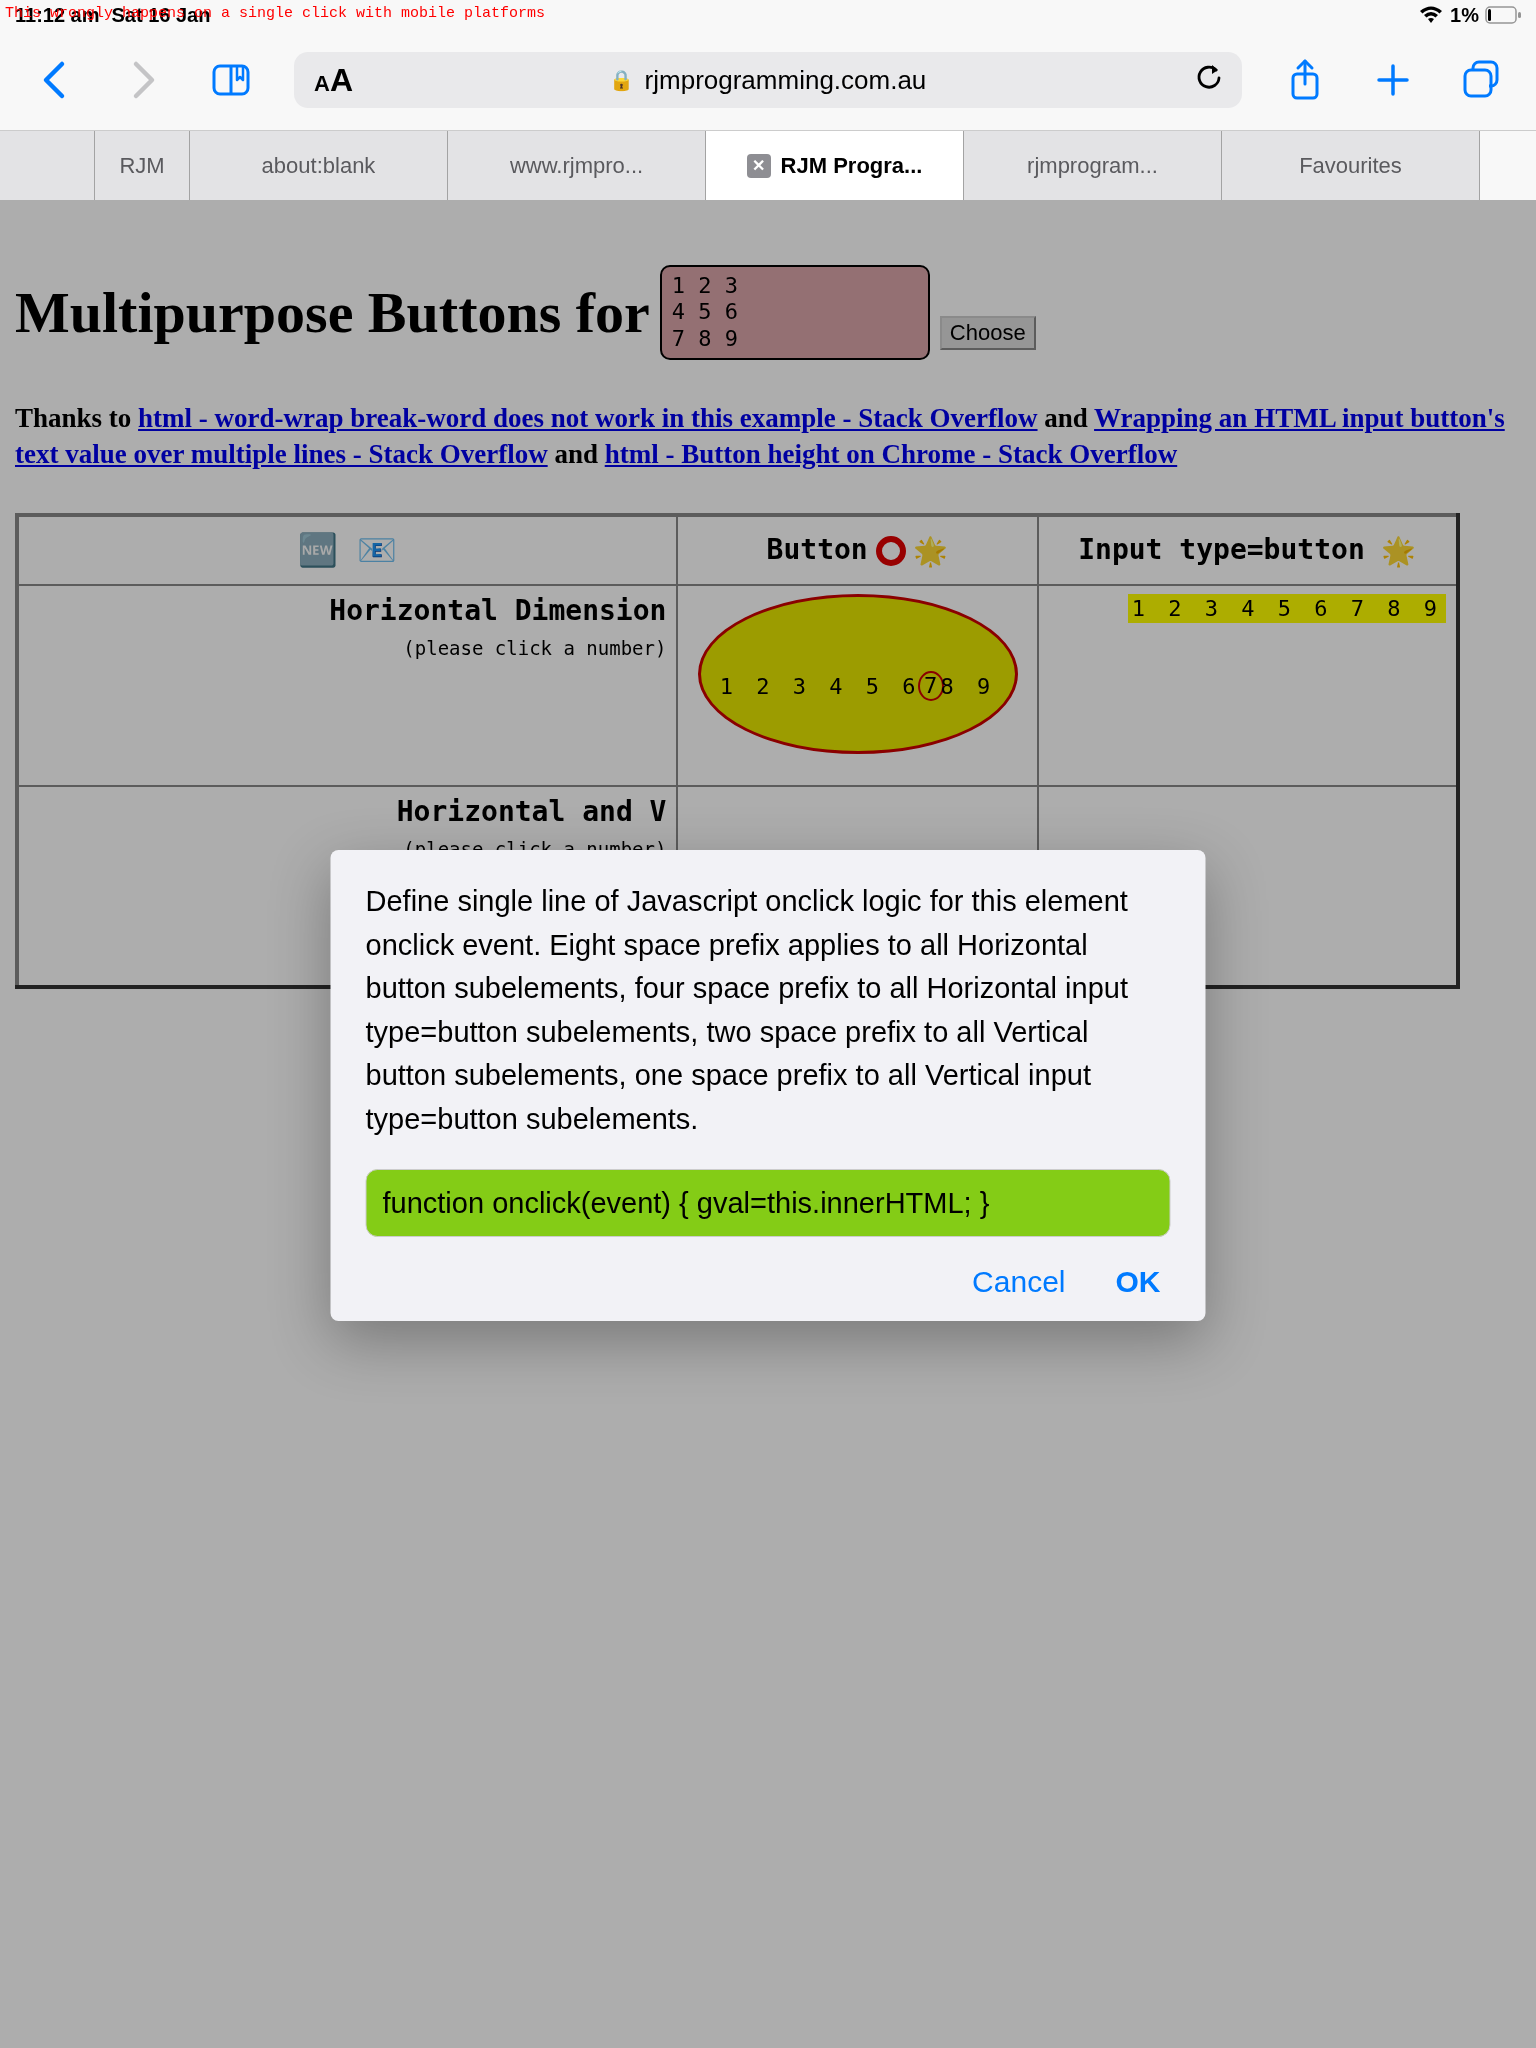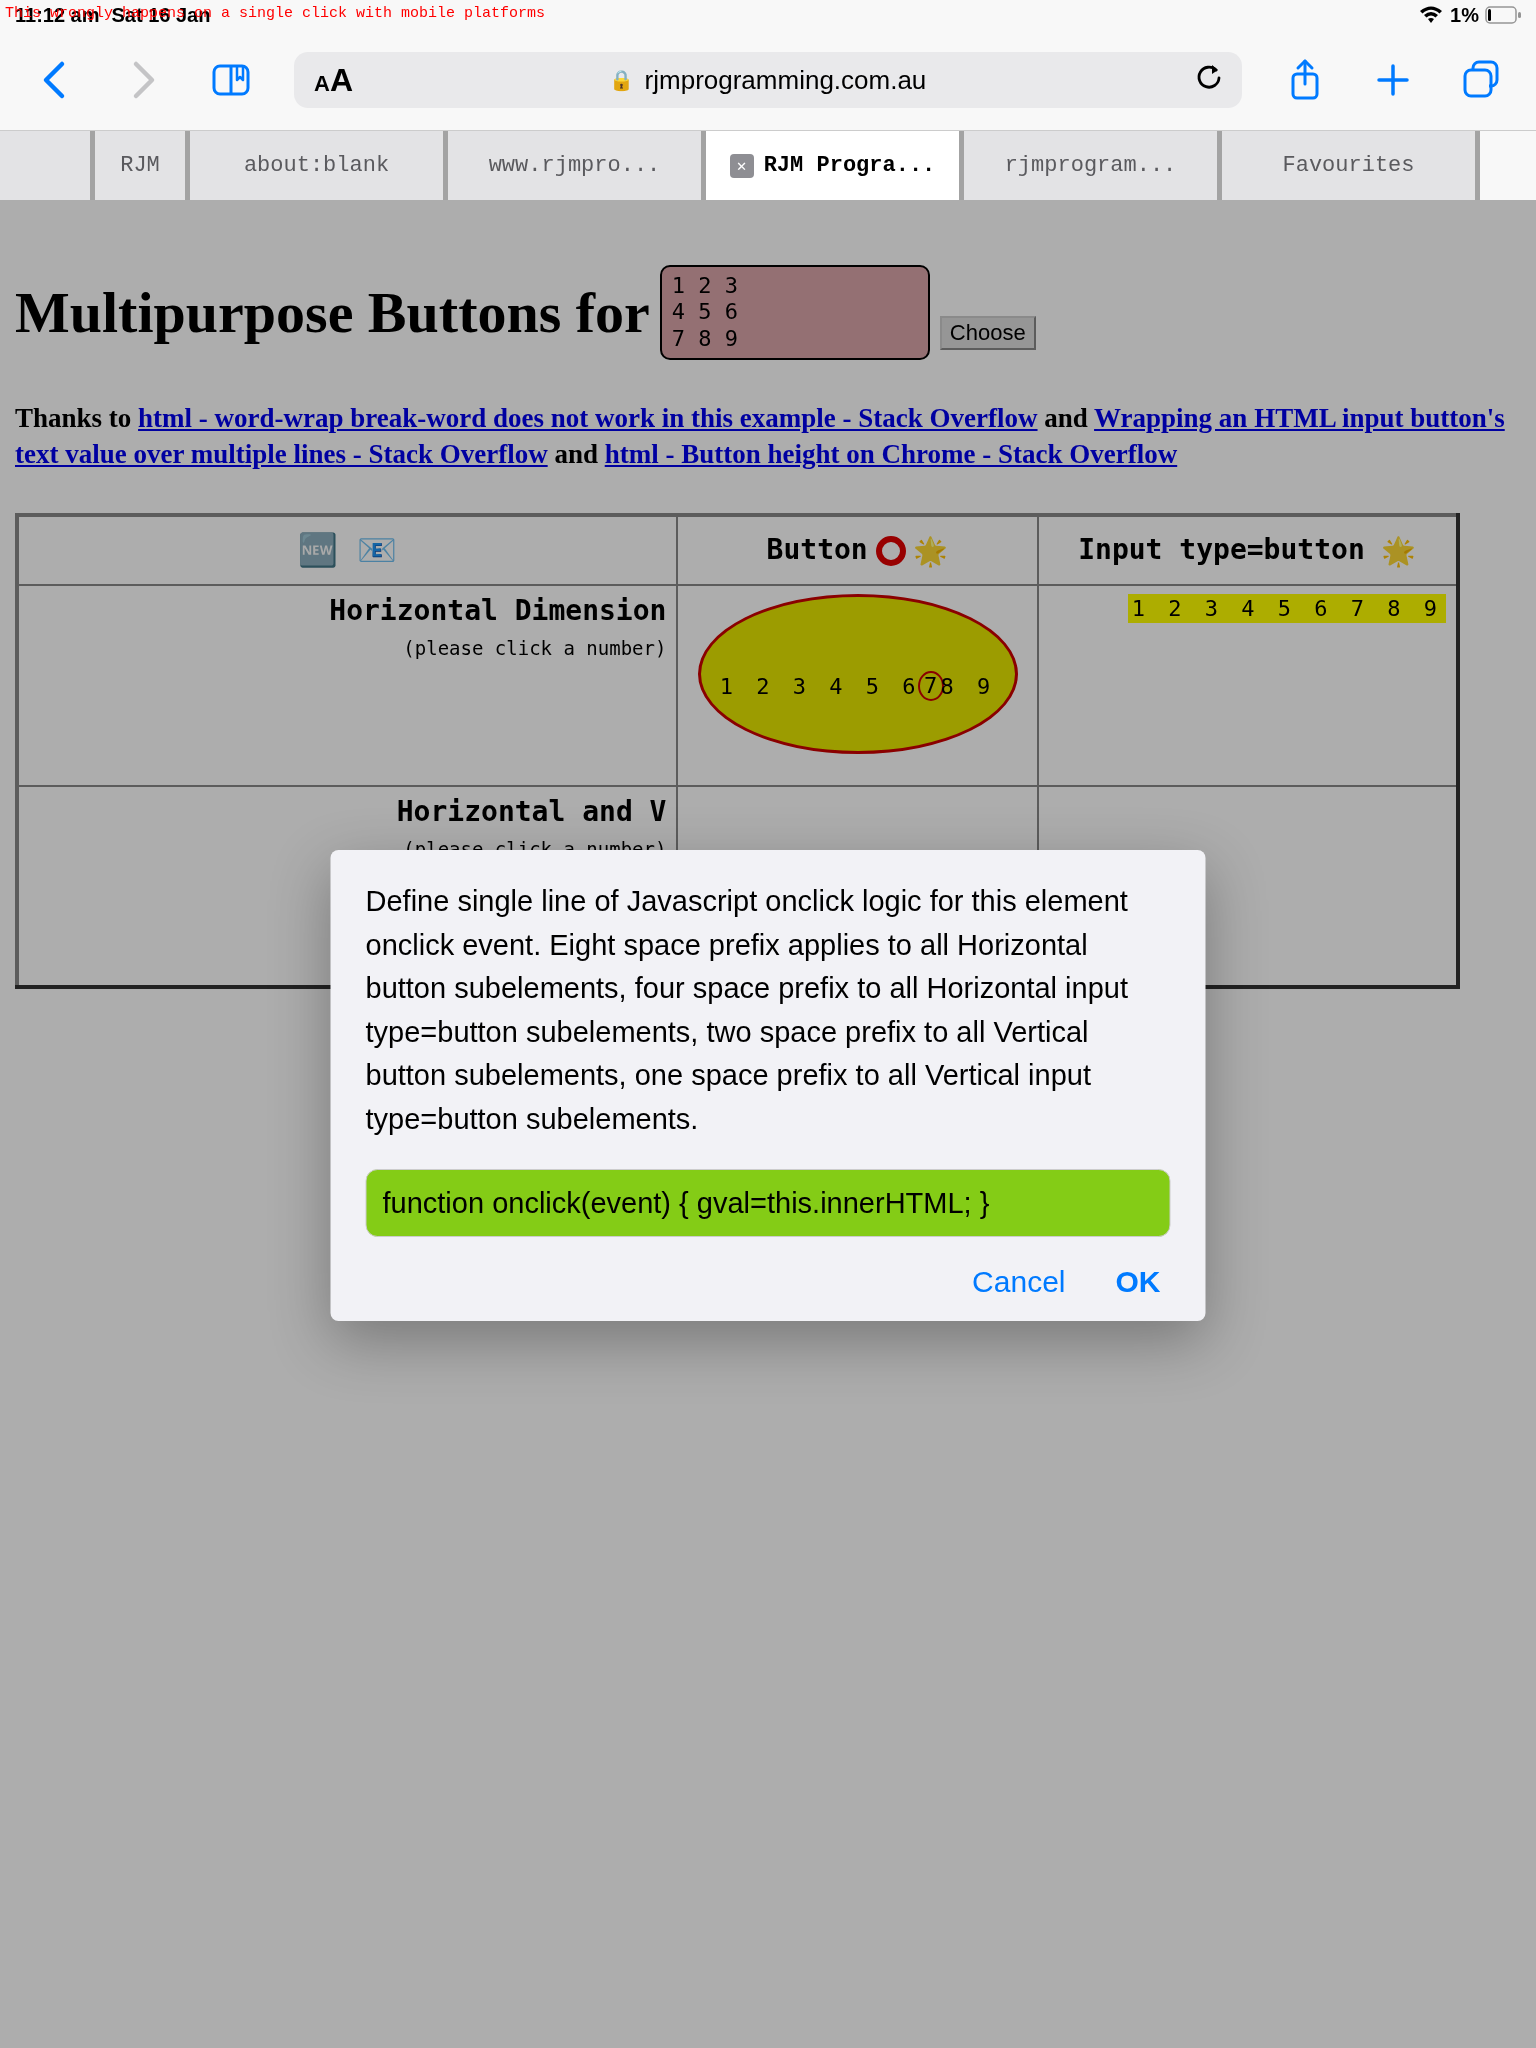--- a/index.html
+++ b/index.html
@@ -14,21 +14,21 @@
 .tool-btn { width: 50px; height: 50px; display: flex; align-items: center; justify-content: center; }
 .tool-btn svg { display: block; }
 .aa-group { display: flex; align-items: baseline; color: #000; font-weight: 600; }
 .aa-small { font-size: 22px; }
 .aa-big { font-size: 32px; }
 .urlbar { flex: 1; height: 56px; background: #e9e9eb; border-radius: 14px; display: flex; align-items: center; justify-content: center; gap: 10px; position: relative; padding: 0 20px; }
 .url-text { font-size: 26px; color: #000; }
 .lock-icon { font-size: 20px; }
 .reload-btn { position: absolute; right: 18px; }
 .tab-strip { position: absolute; top: 130px; left: 0; right: 0; height: 70px; display: flex; border-top: 1px solid #ccc; }
-.tab { flex: 0 0 258px; border-right: 5px solid #a3a3a3; display: flex; align-items: center; justify-content: center; gap: 10px; font-size: 22px; color: #5a5a5e; background: #e3e3e5; overflow: hidden; white-space: nowrap; padding: 0 12px; font-family: Liberation Mono, monospace; }
+.tab { flex: 0 0 258px; border-right: 1px solid #a3a3a3; display: flex; align-items: center; justify-content: center; gap: 10px; font-size: 22px; color: #5a5a5e; background: #e3e3e5; overflow: hidden; white-space: nowrap; padding: 0 12px; }
 .tab.narrow { flex: 0 0 95px; }
 .tab.active { background: #fff; color: #000; font-weight: 600; }
 .tab .close-x { width: 24px; height: 24px; background: #8e8e93; border-radius: 4px; display: flex; align-items: center; justify-content: center; color: #fff; font-size: 16px; font-weight: bold; flex-shrink: 0; }
 .tab-label { overflow: hidden; text-overflow: ellipsis; }
 .page { position: absolute; top: 200px; left: 0; right: 0; bottom: 0; background: #fff; padding: 15px; font-family: "Times New Roman", serif; z-index: 1; }
 .h1-row { display: flex; align-items: center; gap: 10px; margin-top: 50px; }
 .h1 { font-size: 58px; font-weight: bold; }
 .dropdown-box { width: 270px; height: 95px; background: #dba6aa; border: 2px solid #000; border-radius: 10px; padding: 6px 10px; font-family: monospace; font-size: 22px; line-height: 1.2; white-space: pre; }
 .choose-btn { height: 34px; padding: 2px 8px; border: 2px solid #888; border-top-color: #ccc; border-left-color: #ccc; background: #ddd; font-size: 22px; margin-top: 40px; }
 .h3 { font-size: 32px; font-weight: bold; margin-top: 35px; }

